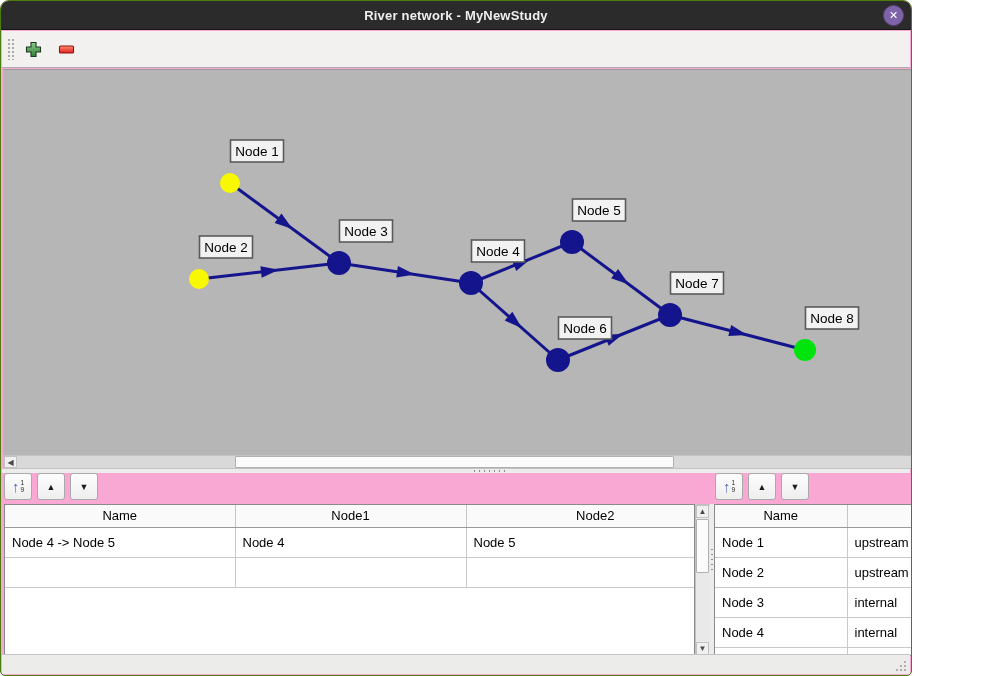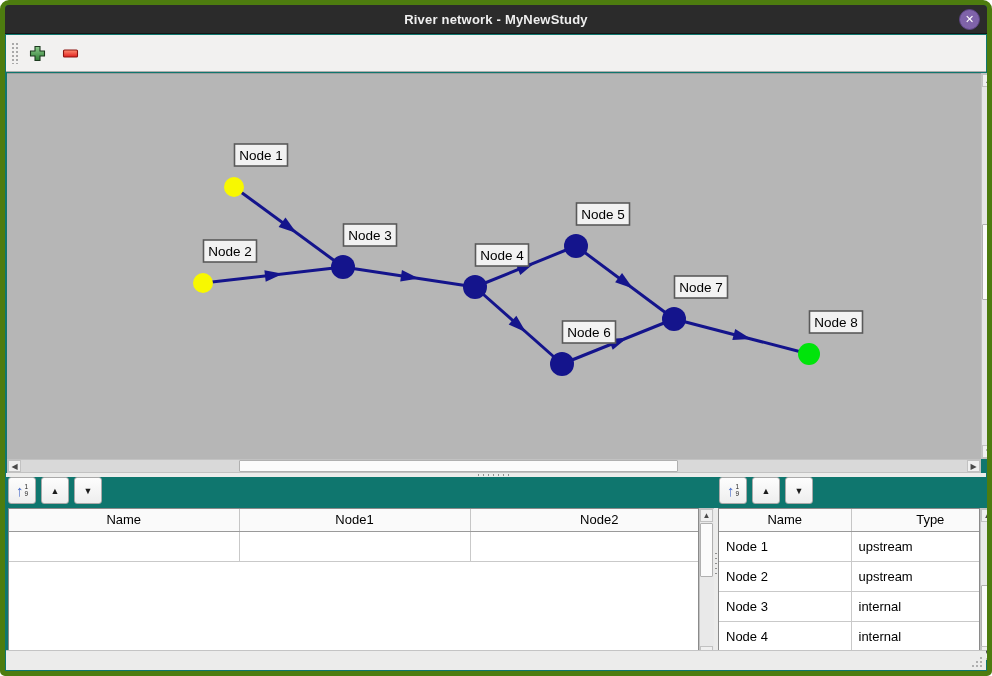--- a/index.html
+++ b/index.html
@@ -1,17 +1,17 @@
 <!DOCTYPE html>
 <html><head>
 <meta charset="utf-8">
 <style>
   html,body{margin:0;padding:0;background:#ffffff;font-family:"Liberation Sans","DejaVu Sans",sans-serif;}
   *{box-sizing:border-box;}
-  .window{position:relative;width:992px;height:676px;background:#0f766e;border:5px solid #4d7c0f;
+  .window{position:relative;width:912px;height:676px;background:#f9a8d4;border:1px solid #4d7c0f;
           border-radius:9px 9px 5px 5px;overflow:hidden;}
   
   .titlebar{position:absolute;left:0;top:0;width:100%;height:29px;background:#2b2b2b;
             border-bottom:1px solid #161616;display:flex;align-items:center;justify-content:center;}
   .titlebar .title{color:#efefef;font-size:13px;font-weight:bold;letter-spacing:.2px;}
   .close-btn{position:absolute;right:7px;top:4px;width:21px;height:21px;border-radius:50%;
              background:#7f63a9;border:1px solid #5d4484;color:#fff;font-size:11px;font-weight:bold;
              display:flex;align-items:center;justify-content:center;cursor:default;}
   
   .toolbar{position:absolute;left:1px;right:1px;top:30px;height:37px;background:#f2f1f0;
@@ -235,20 +235,25 @@
         </colgroup>
       <thead>
           <tr>
             <th>Name</th>
             <th>Node1</th>
             <th>Node2</th>
           </tr>
         </thead>
       <tbody>
           <tr>
+            <td>Node 4 -&gt; Node 5</td>
+            <td>Node 4</td>
+            <td>Node 5</td>
+          </tr>
+          <tr>
             <td></td>
             <td></td>
             <td></td>
           </tr>
         </tbody>
     </table>
   </div>
   <div class="vscroll table-vscroll lft">
     <div class="scroll-arrow sa-v topA"><span>▲</span></div>
     <div class="scroll-thumb"></div>

